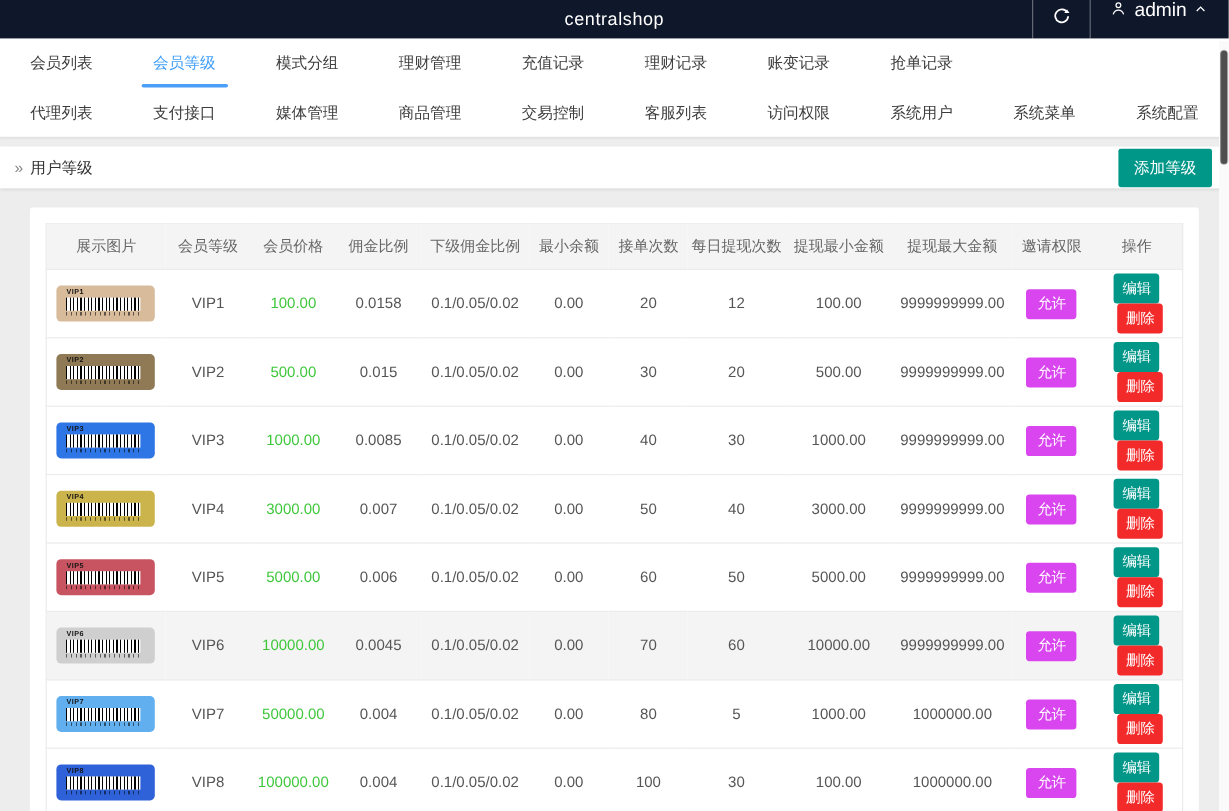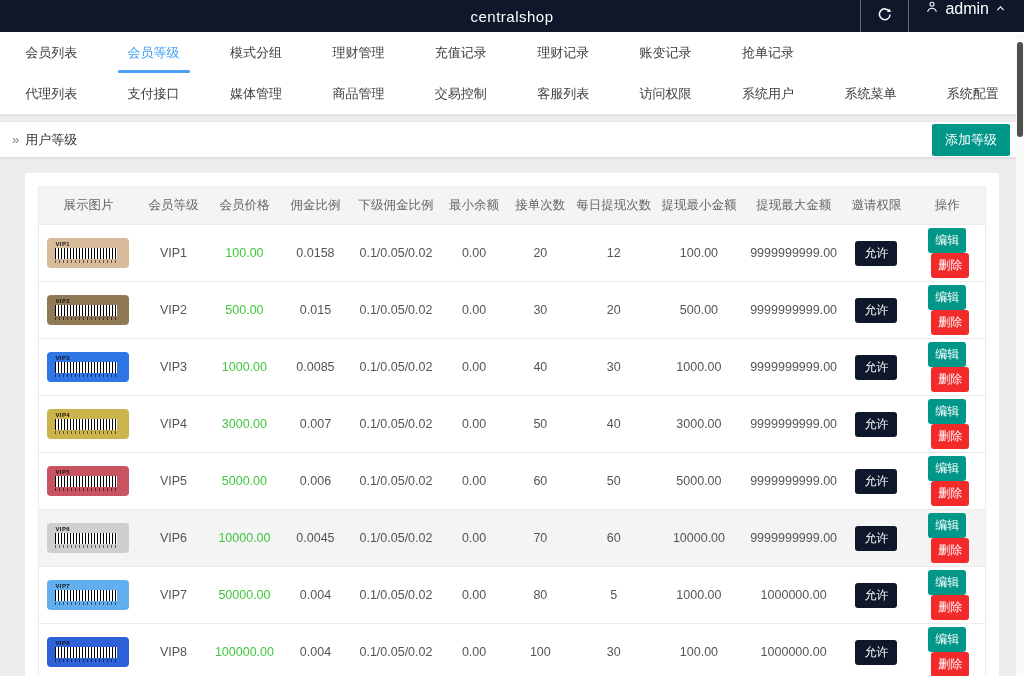--- a/index.html
+++ b/index.html
@@ -53,21 +53,21 @@
   .vip-card { width:82px; height:30px; border-radius:4px; margin:0 auto;
     padding:2px 0 0 8px; text-align:left; }
   .vip-name { display:block; font-size:6px; line-height:8px; font-weight:700;
     color:#141414; letter-spacing:.4px; }
   .barcode { width:62px; height:11px; background-color:#fdfdfd;
     background-image:repeating-linear-gradient(90deg,#000 0 1px,transparent 1px 3px); }
   .barcode-sub { width:62px; height:3px; margin-top:1px;
     background-image:repeating-linear-gradient(90deg,rgba(0,0,0,.55) 0 1px,transparent 1px 4px); }
 
   
-  .btn-allow { background:#0f172a; color:#fff; border:none; font-size:12px; padding:4px 9px;
+  .btn-allow { background:#d946ef; color:#fff; border:none; font-size:12px; padding:4px 9px;
     border-radius:3px; cursor:pointer; font-family:inherit;text-align:right; }
   .btn-edit { background:#009688; color:#fff; border:none; font-size:12px; padding:4px 7px;
     border-radius:3px; cursor:pointer; font-family:inherit;text-align:center; }
   .btn-del { background:#f32a2a; color:#ffffff; border:none; font-size:12px; padding:4px 7px;
     border-radius:3px; cursor:pointer; margin-left:6px; font-family:inherit; }
 
   
   .scrollbar { position:fixed; top:34px; right:0; width:8px; bottom:0; background:#fafafa; }
   .scrollbar .thumb { position:absolute; top:8px; left:1px; width:6px; height:95px;
     background:#4f4f4f; border-radius:3px; }

